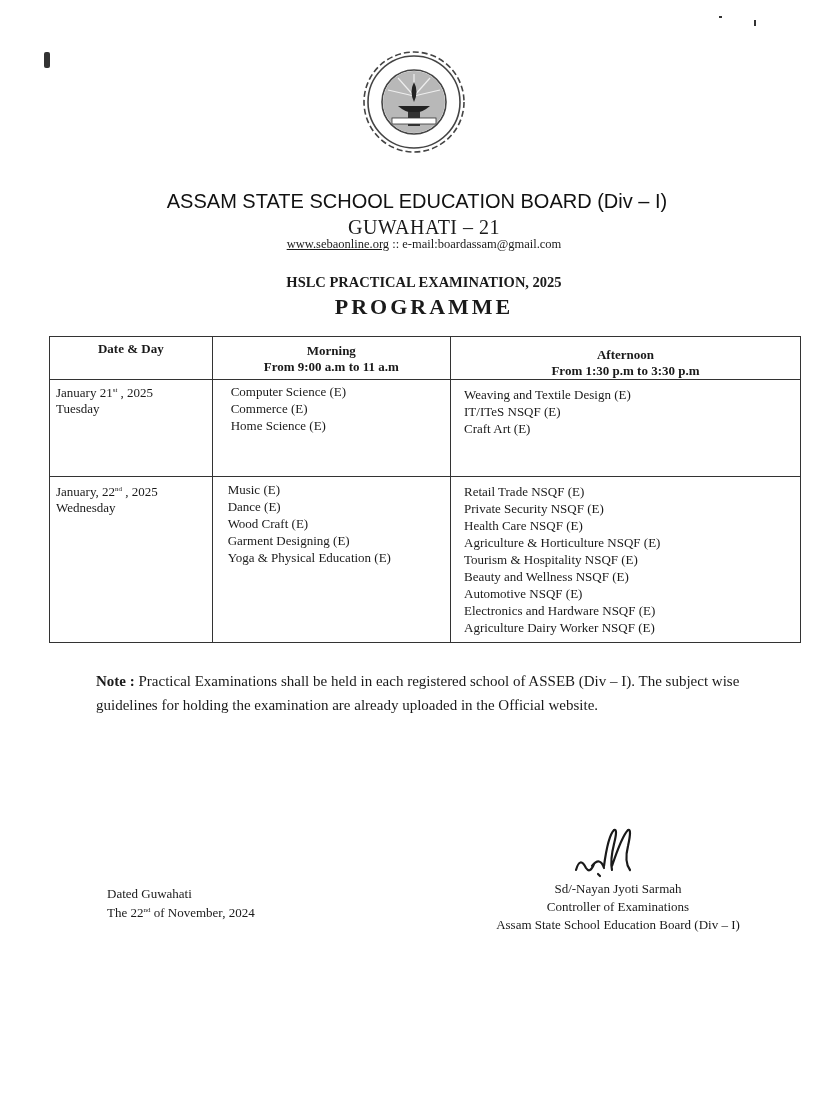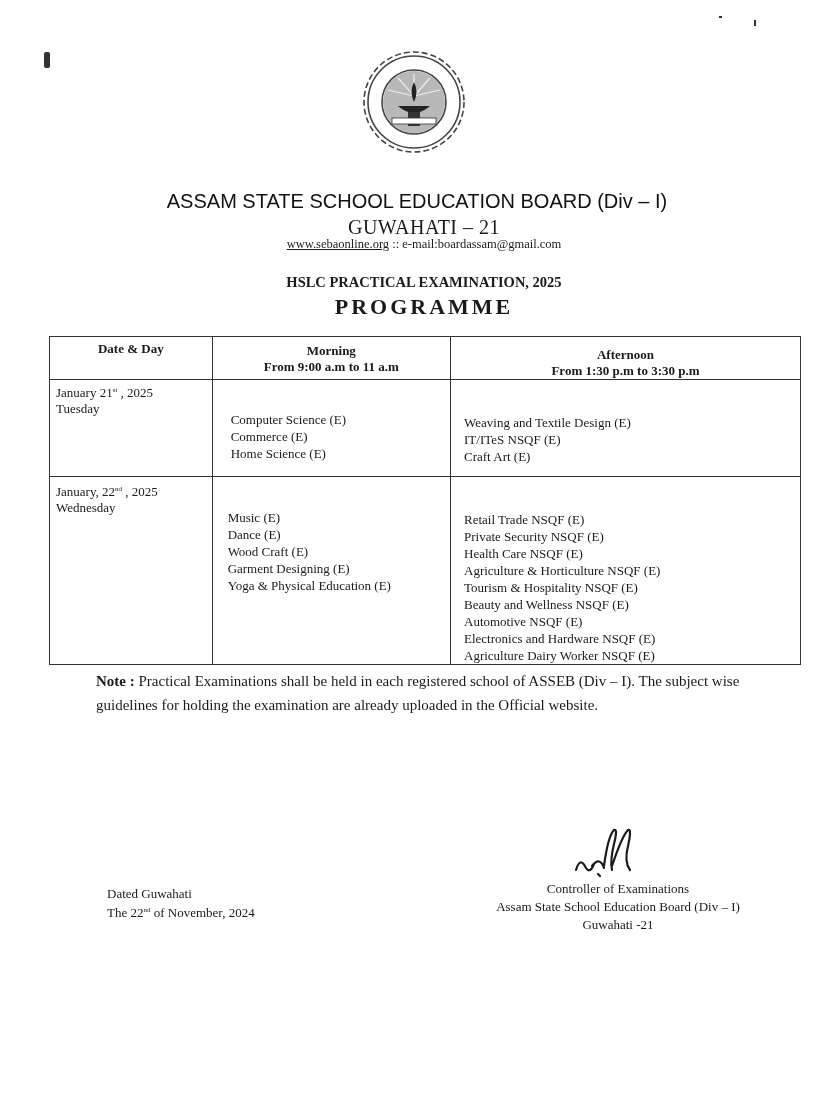--- a/index.html
+++ b/index.html
@@ -14,21 +14,21 @@
   .prog { left: 0; width: 826px; top: 294px; text-align: center; font-weight: bold; font-size: 22px; letter-spacing: 3px; padding-left: 22px; box-sizing: border-box; }
 
   table.sched { position: absolute; left: 49px; top: 336px; width: 752px; border-collapse: collapse; font-size: 13px; }
   table.sched th, table.sched td { border: 1px solid #333; vertical-align: top; padding: 0; }
   table.sched th { font-weight: bold; font-size: 13px; text-align: center; line-height: 16px; }
   .c1 { width: 162px; } .c2 { width: 238px; } .c3 { width: 350px; }
   th.c1 { padding-top: 4px !important; height: 34px; }
   th.c2 { padding-top: 6px !important; }
   th.c3 { padding-top: 10px !important; }
   td .date { padding: 2px 0 0 6px; line-height: 16px; }
-  td .subs { padding: 3px 0 0 18px; line-height: 17px; margin-top: 28px; }
+  td .subs { padding: 3px 0 0 18px; line-height: 17px; }
   td .subs.pm { padding-left: 13px; }
   tr.r1 td { height: 96px; }
   tr.r2 td { height: 165px; }
   tr.r2 .subs { padding-left: 15px; }
   tr.r2 .subs.pm { padding-left: 13px; }
   sup { font-size: 7px; }
 
   .note { left: 96px; top: 669px; width: 660px; font-size: 15px; line-height: 24px; }
   .note b { font-weight: bold; margin-top: 12px; }
   .dated { left: 107px; top: 885px; font-size: 13px; line-height: 17px; }
@@ -144,16 +144,16 @@
   <div><span>The 22</span><sup>nd</sup><span> of November, 2024</span></div>
 </div>
 
 <div class="abs signature">
   <svg width="70" height="52" viewBox="0 0 70 52">
     <path d="M6 44 Q10 30 16 42 Q20 48 24 38 M22 40 Q30 30 34 42 M34 40 Q38 10 44 4 Q48 2 44 18 Q40 34 42 44 M42 40 Q52 10 58 4 Q62 2 58 20 Q54 36 60 44 M28 48 L30 50" fill="none" stroke="#1a1a1a" stroke-width="2.2" stroke-linecap="round"></path>
   </svg>
 </div>
 
 <div class="abs sign">
+  <div>Sd/-Nayan Jyoti Sarmah</div>
   <div>Controller of Examinations</div>
   <div>Assam State School Education Board (Div – I)</div>
-  <div>Guwahati -21</div>
 </div>
 
 </body></html>

